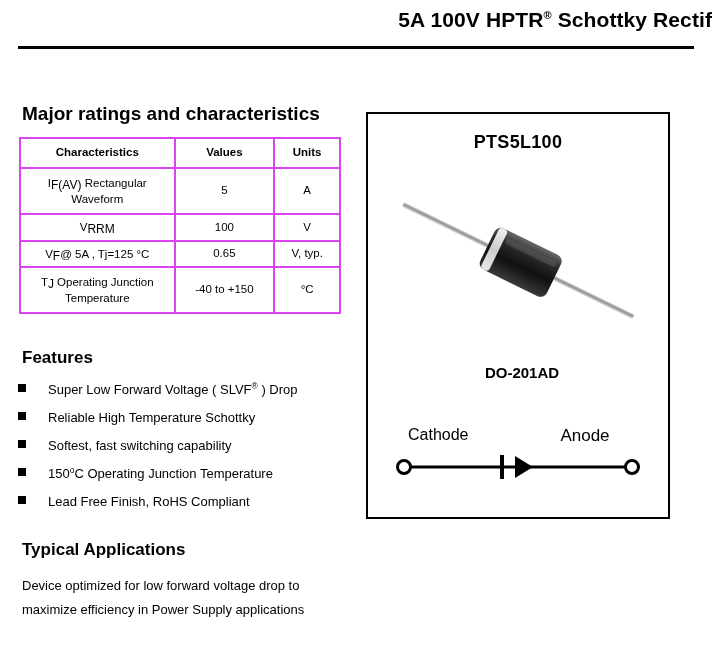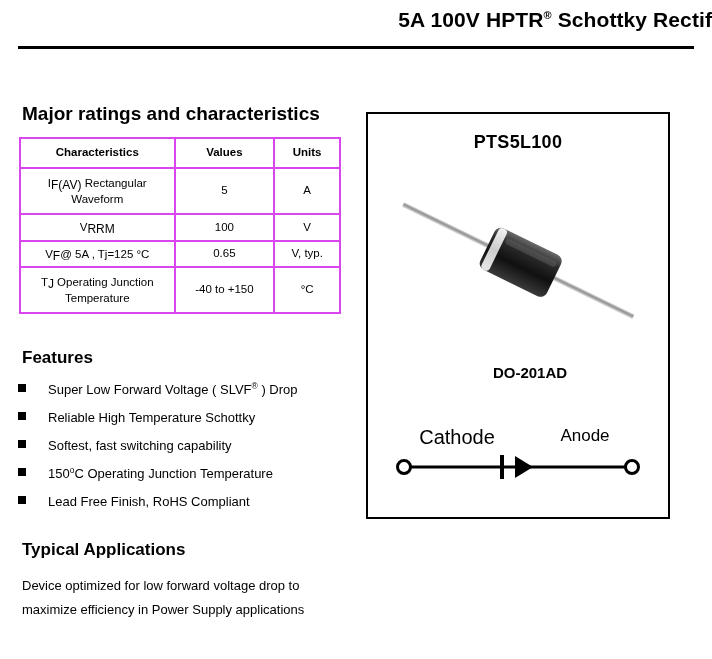--- a/index.html
+++ b/index.html
@@ -154,21 +154,21 @@
     left: 0;
     width: 100%;
     text-align: center;
     font-size: 18px;
     font-weight: bold;
     letter-spacing: 0.3px;
   }
   .pkg-name {
     position: absolute;
     top: 250px;
-    left: 12px;
+    left: 4px;
     width: 100%;
     text-align: center;
     font-size: 15px;
     font-weight: bold;
   }
   
   .diode-art {
     position: absolute;
     top: 50px;
     left: 20px;
@@ -178,25 +178,24 @@
   
   .sym-labels {
     position: absolute;
     top: 312px;
     left: 0;
     width: 100%;
     height: 24px;
   }
   .sym-cathode {
     position: absolute;
-    left: 34px;
+    left: 40px;
     top: 0;
     width: 110px;
-    text-align: center;
-    font-size: 20px;
+    font-size: 16px;
   }
   .sym-anode {
     position: absolute;
     right: 28px;
     top: 0;
     width: 110px;
     text-align: center;
     font-size: 17px;
   }
   .sym-art {

